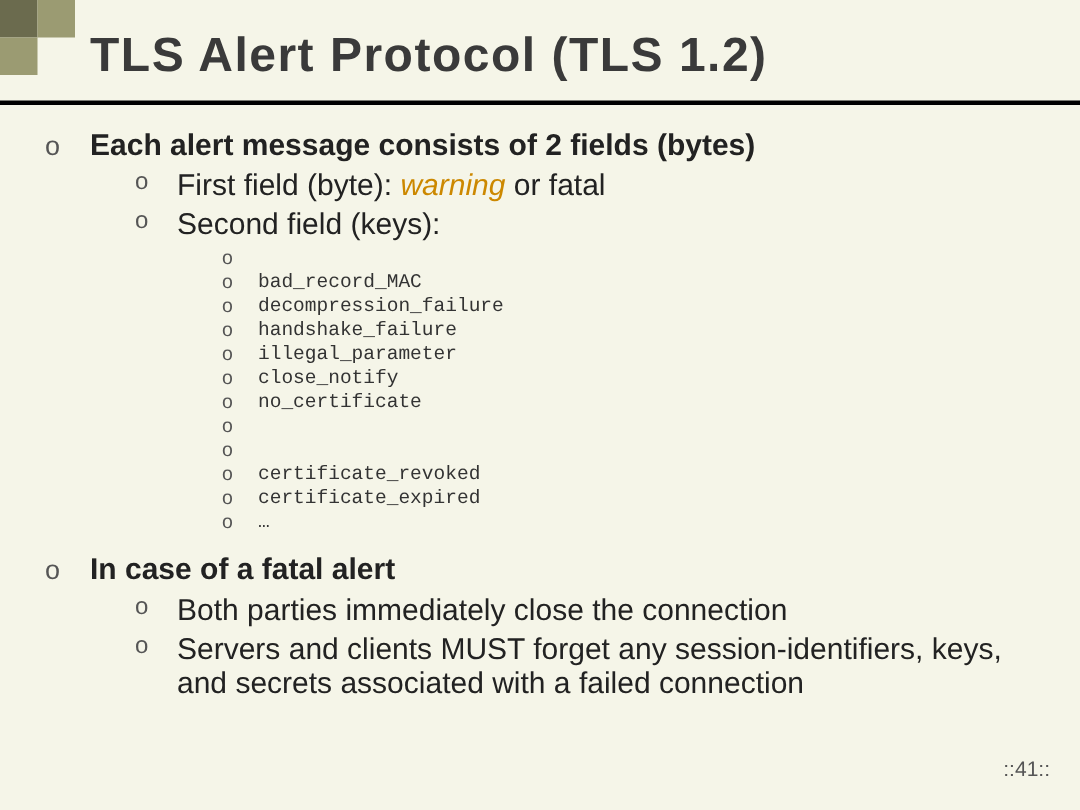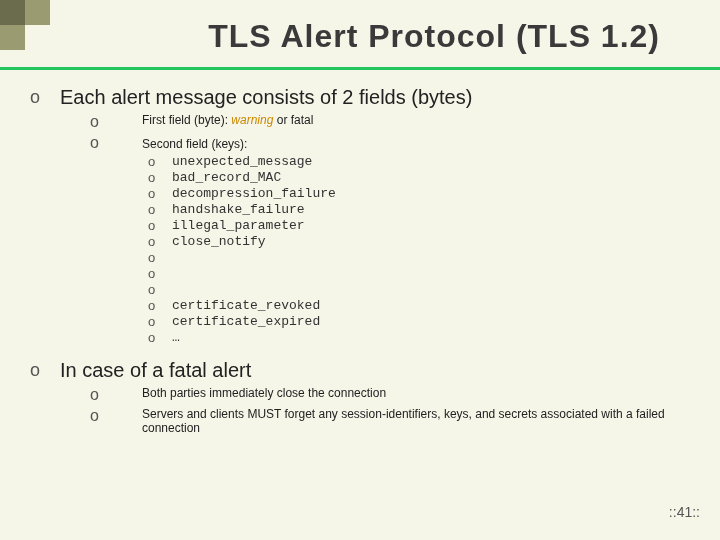--- a/index.html
+++ b/index.html
@@ -45,23 +45,23 @@
     }
     .corner-tl-inner3 {
       width: 25px;
       height: 25px;
       background: #9b9b72;
       position: absolute;
       top: 0; left: 25px;
     }
 
     .header {
-      text-align: right;
+      text-align: left;
       padding: 18px 60px 12px 60px;
-      border-bottom: 3px solid #22c55e;
+      border-bottom: 3px solid #000000;
     }
 
     .header h1 {
       font-size: 32px;
       font-weight: bold;
       color: #3a3a3a;
       font-family: 'Arial', sans-serif;
       letter-spacing: 1px;
     }
 
@@ -80,20 +80,21 @@
       color: #555;
       margin-right: 14px;
       margin-top: 1px;
       min-width: 16px;
     }
 
     .main-text {
       font-size: 20px;
       color: #222;
       font-family: 'Arial', sans-serif;
+      font-weight: bold;
     }
 
     .sub-bullets {
       padding-left: 30px;
       margin-top: 4px;
     }
 
     .sub-bullet {
       display: flex;
       align-items: flex-start;
@@ -101,24 +102,23 @@
     }
 
     .sub-bullet-o {
       font-size: 16px;
       color: #555;
       margin-right: 12px;
       min-width: 16px;
     }
 
     .sub-text {
-      font-size: 12px;
+      font-size: 20px;
       color: #222;
       font-family: 'Arial', sans-serif;
-      margin-left: 24px;
     }
 
     .warning-text {
       color: #cc8800;
       font-style: italic;
     }
 
     .sub-sub-bullets {
       padding-left: 30px;
       margin-top: 2px;
@@ -193,21 +193,20 @@
 
           <div class="sub-bullet">
             <span class="sub-bullet-o">o</span>
             <div>
               <span class="sub-text">Second field (keys):</span>
 
               
               <div class="sub-sub-bullets" id="code-list">
               <div class="sub-sub-bullet">
                     <span class="sub-sub-bullet-o">o</span>
-                    <span class="code-text">unexpected_message</span>
                   </div>
                   <div class="sub-sub-bullet">
                     <span class="sub-sub-bullet-o">o</span>
                     <span class="code-text">bad_record_MAC</span>
                   </div>
                   <div class="sub-sub-bullet">
                     <span class="sub-sub-bullet-o">o</span>
                     <span class="code-text">decompression_failure</span>
                   </div>
                   <div class="sub-sub-bullet">
@@ -217,20 +216,21 @@
                   <div class="sub-sub-bullet">
                     <span class="sub-sub-bullet-o">o</span>
                     <span class="code-text">illegal_parameter</span>
                   </div>
                   <div class="sub-sub-bullet">
                     <span class="sub-sub-bullet-o">o</span>
                     <span class="code-text">close_notify</span>
                   </div>
                   <div class="sub-sub-bullet">
                     <span class="sub-sub-bullet-o">o</span>
+                    <span class="code-text">no_certificate</span>
                   </div>
                   <div class="sub-sub-bullet">
                     <span class="sub-sub-bullet-o">o</span>
                   </div>
                   <div class="sub-sub-bullet">
                     <span class="sub-sub-bullet-o">o</span>
                   </div>
                   <div class="sub-sub-bullet">
                     <span class="sub-sub-bullet-o">o</span>
                     <span class="code-text">certificate_revoked</span>

